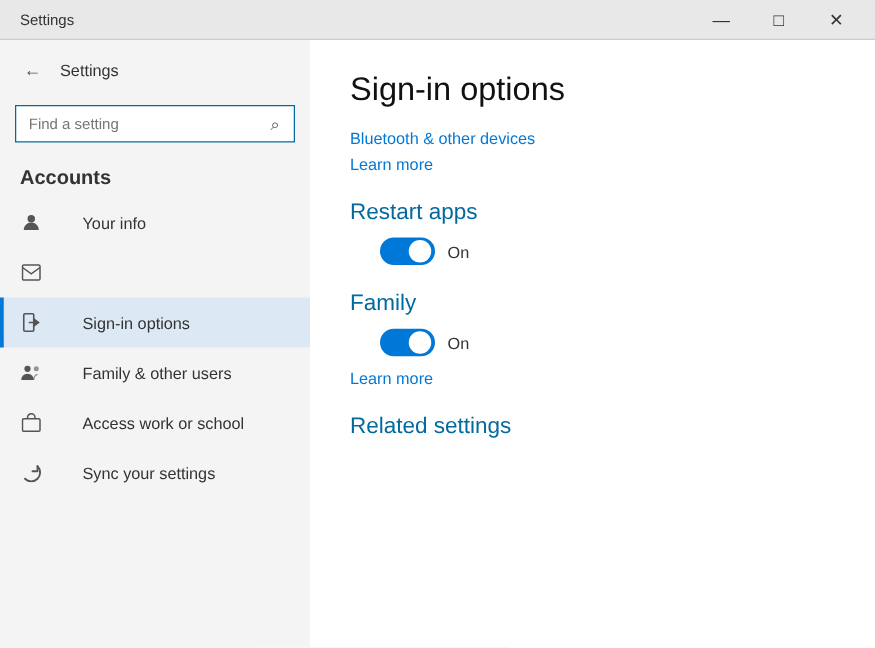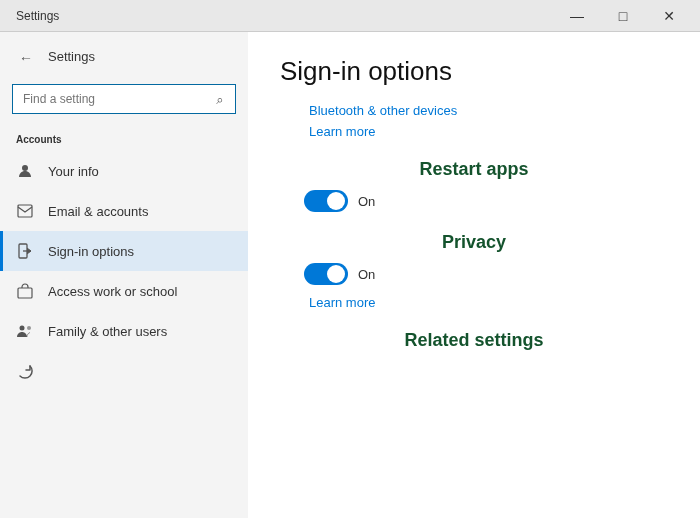--- a/index.html
+++ b/index.html
@@ -114,32 +114,32 @@
       border: none;
       cursor: pointer;
       display: flex;
       align-items: center;
       justify-content: center;
       color: #555;
       font-size: 13px;
     }
 
     .sidebar-section-label {
-      font-size: 10px;
+      font-size: 16px;
       font-weight: 600;
       color: #333;
       padding: 8px 12px 6px 16px;
     }
 
     .sidebar-item {
       display: flex;
       align-items: center;
       padding: 10px 12px 10px 16px;
       cursor: pointer;
-      gap: 14px;
+      gap: 32px;
       font-size: 13px;
       color: #333;
       min-height: 40px;
     }
     .sidebar-item.active {
       background: #dce9f5;
       border-left: 3px solid #0078d7;
       padding-left: 13px;
     }
     .sidebar-item .item-icon {
@@ -168,29 +168,27 @@
       margin-bottom: 16px;
     }
 
     .link-text {
       color: #0078d7;
       font-size: 13px;
       cursor: pointer;
       text-decoration: none;
       display: block;
       margin-bottom: 6px;
-      margin-left: 29px;
     }
 
     .section-title {
       font-size: 18px;
-      font-weight: 700;
-      color: #14532d;
+      font-weight: 400;
+      color: #0369a1;
       margin: 20px 0 10px 0;
-      text-align: center;
     }
 
     .section-description {
       font-size: 13px;
       color: #333;
       line-height: 1.5;
       margin-bottom: 12px;
       max-width: 420px;
     }
 
@@ -268,81 +266,81 @@
       <span>Your info</span>
     </div>
 
     <div class="sidebar-item">
       <span class="item-icon">
         <svg width="16" height="14" viewBox="0 0 16 14" fill="none" stroke="#555" stroke-width="1.2">
           <rect x="1" y="1" width="14" height="12" rx="1"></rect>
           <path d="M1 3l7 5 7-5"></path>
         </svg>
       </span>
-      <span>Email &amp; accounts</span>
     </div>
 
     <div class="sidebar-item active">
       <span class="item-icon">
         <svg width="16" height="16" viewBox="0 0 16 16" fill="none" stroke="#555" stroke-width="1.3">
           <rect x="2" y="1" width="8" height="14" rx="1"></rect>
           <path d="M10 5l4 3-4 3" fill="#555" stroke="#555" stroke-width="1"></path>
           <path d="M6 8h8" stroke="#555" stroke-width="1.3"></path>
         </svg>
       </span>
       <span>Sign-in options</span>
-    </div>
-
-    <div class="sidebar-item">
-      <span class="item-icon">
-        <svg width="16" height="16" viewBox="0 0 16 16" fill="none" stroke="#555" stroke-width="1.2">
-          <rect x="1" y="5" width="14" height="10" rx="1"></rect>
-          <path d="M5 5V4a3 3 0 016 0v1"></path>
-        </svg>
-      </span>
-      <span>Access work or school</span>
     </div>
 
     <div class="sidebar-item">
       <span class="item-icon">
         <svg width="18" height="14" viewBox="0 0 18 14" fill="#555">
           <circle cx="6" cy="4" r="2.5"></circle>
           <path d="M1 13c0-2.8 2.2-5 5-5s5 2.2 5 5"></path>
           <circle cx="13" cy="4" r="2" opacity="0.6"></circle>
           <path d="M11 13c0-2.2 1.3-4 3-4.5" opacity="0.6" stroke="#555" stroke-width="1" fill="none"></path>
         </svg>
       </span>
       <span>Family &amp; other users</span>
     </div>
 
     <div class="sidebar-item">
       <span class="item-icon">
+        <svg width="16" height="16" viewBox="0 0 16 16" fill="none" stroke="#555" stroke-width="1.2">
+          <rect x="1" y="5" width="14" height="10" rx="1"></rect>
+          <path d="M5 5V4a3 3 0 016 0v1"></path>
+        </svg>
+      </span>
+      <span>Access work or school</span>
+    </div>
+
+    <div class="sidebar-item">
+      <span class="item-icon">
         <svg width="16" height="16" viewBox="0 0 16 16" fill="none" stroke="#555" stroke-width="1.5">
           <path d="M13 3A7 7 0 1 1 3 13" stroke-linecap="round"></path>
           <path d="M13 3v4h-4" stroke-linecap="round" stroke-linejoin="round" fill="none"></path>
         </svg>
       </span>
+      <span>Sync your settings</span>
     </div>
   </div>
 
   <div class="main-content">
     <h1 class="page-title">Sign-in options</h1>
 
     <a class="link-text">Bluetooth &amp; other devices</a>
     <a class="link-text">Learn more</a>
 
     <h2 class="section-title">Restart apps</h2>
     <div class="toggle-row">
       <div class="toggle on">
         <div class="toggle-knob"></div>
       </div>
       <span class="toggle-label">On</span>
     </div>
 
-    <h2 class="section-title">Privacy</h2>
+    <h2 class="section-title">Family</h2>
 
     <div class="toggle-row">
       <div class="toggle on">
         <div class="toggle-knob"></div>
       </div>
       <span class="toggle-label">On</span>
     </div>
 
     <a class="link-text">Learn more</a>
 

